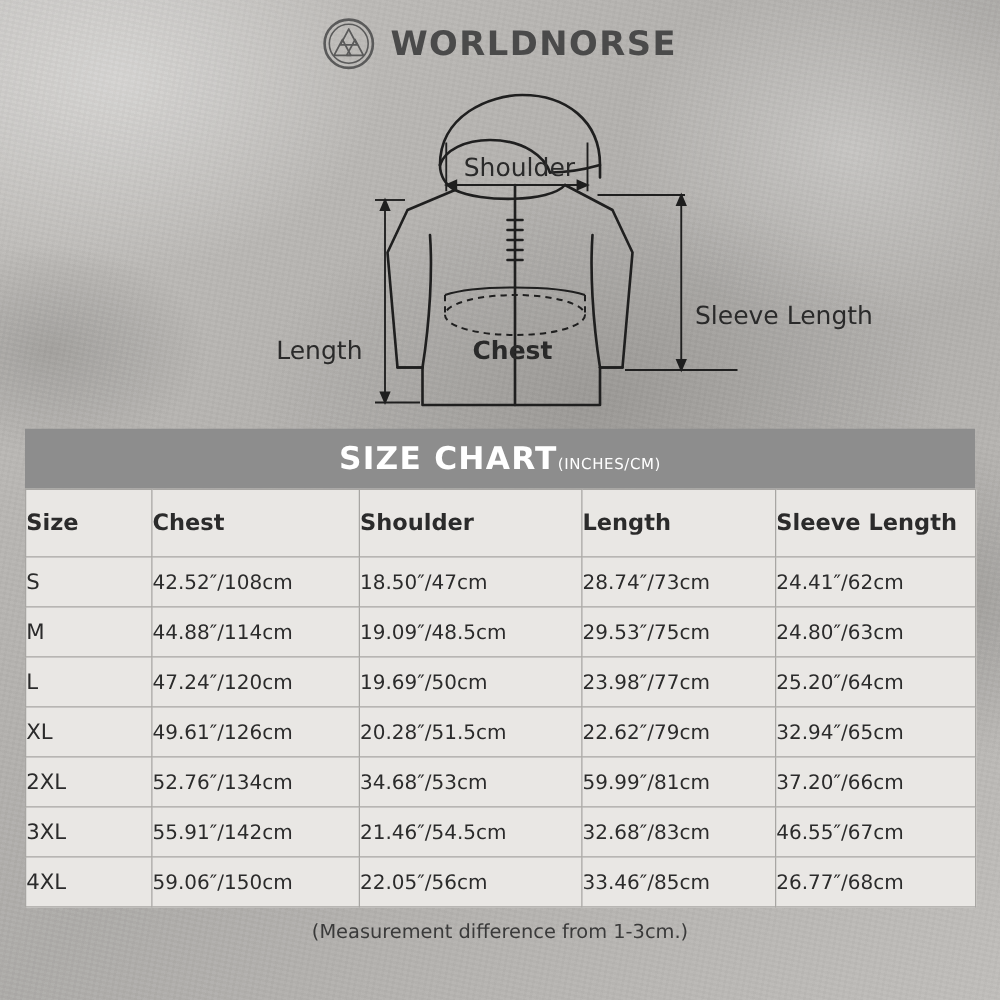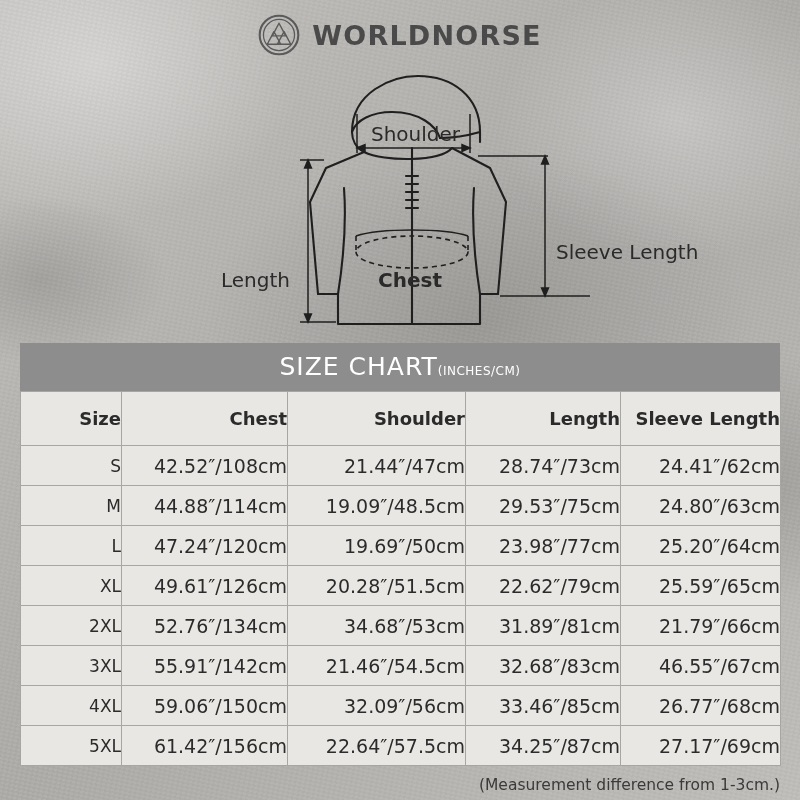--- a/index.html
+++ b/index.html
@@ -78,56 +78,56 @@
     width: 760px;
   }
   .chart-title {
     background: #8d8d8d;
     color: #ffffff;
     text-align: center;
     height: 48px;
     line-height: 48px;
     font-family: "DejaVu Sans", sans-serif;
   }
-  .chart-title .t-main { font-size: 25px; letter-spacing: 1px; }
+  .chart-title .t-main { font-size: 25px; letter-spacing: 1px; font-weight: bold; }
   .chart-title .t-sub { font-size: 12px; letter-spacing: 0.5px; }
 
   table {
     width: 760px;
     border-collapse: collapse;
     background: #e9e7e4;
     table-layout: fixed;
   }
   th, td {
     border: 1px solid #a8a6a3;
-    text-align: right;
+    text-align: left;
     color: #2b2b2b;
     font-family: "DejaVu Sans", sans-serif;
   }
   thead th {
     height: 54px;
     font-size: 18px;
     font-weight: bold;
     background: #e9e7e4;
   }
   tbody td {
     height: 40px;
-    font-size: 19px;
+    font-size: 16px;
     background: #e9e7e4;
   }
   tbody td.size-cell { font-size: 17px; }
   col.c1 { width: 101px; }
   col.c2 { width: 166px; }
   col.c3 { width: 178px; }
   col.c4 { width: 155px; }
   col.c5 { width: 160px; }
 
   .footnote {
     width: 760px;
-    text-align: right;
+    text-align: center;
     font-size: 15.5px;
     color: #3a3a3a;
     padding-top: 10px;
     font-family: "DejaVu Sans", sans-serif;
   }
 </style>
 </head>
 <body>
 
 <div class="bg-texture"></div>
@@ -233,21 +233,21 @@
           <th>Chest</th>
           <th>Shoulder</th>
           <th>Length</th>
           <th>Sleeve Length</th>
         </tr>
       </thead>
       <tbody>
         <tr>
           <td class="size-cell">S</td>
           <td>42.52″/108cm</td>
-          <td>21.44″/47cm</td>
+          <td>18.50″/47cm</td>
           <td>28.74″/73cm</td>
           <td>24.41″/62cm</td>
         </tr>
         <tr>
           <td class="size-cell">M</td>
           <td>44.88″/114cm</td>
           <td>19.09″/48.5cm</td>
           <td>29.53″/75cm</td>
           <td>24.80″/63cm</td>
         </tr>
@@ -256,49 +256,42 @@
           <td>47.24″/120cm</td>
           <td>19.69″/50cm</td>
           <td>23.98″/77cm</td>
           <td>25.20″/64cm</td>
         </tr>
         <tr>
           <td class="size-cell">XL</td>
           <td>49.61″/126cm</td>
           <td>20.28″/51.5cm</td>
           <td>22.62″/79cm</td>
-          <td>25.59″/65cm</td>
+          <td>32.94″/65cm</td>
         </tr>
         <tr>
           <td class="size-cell">2XL</td>
           <td>52.76″/134cm</td>
           <td>34.68″/53cm</td>
-          <td>31.89″/81cm</td>
-          <td>21.79″/66cm</td>
+          <td>59.99″/81cm</td>
+          <td>37.20″/66cm</td>
         </tr>
         <tr>
           <td class="size-cell">3XL</td>
           <td>55.91″/142cm</td>
           <td>21.46″/54.5cm</td>
           <td>32.68″/83cm</td>
           <td>46.55″/67cm</td>
         </tr>
         <tr>
           <td class="size-cell">4XL</td>
           <td>59.06″/150cm</td>
-          <td>32.09″/56cm</td>
+          <td>22.05″/56cm</td>
           <td>33.46″/85cm</td>
           <td>26.77″/68cm</td>
         </tr>
-        <tr>
-          <td class="size-cell">5XL</td>
-          <td>61.42″/156cm</td>
-          <td>22.64″/57.5cm</td>
-          <td>34.25″/87cm</td>
-          <td>27.17″/69cm</td>
-        </tr>
       </tbody>
     </table>
 
     <div class="footnote">(Measurement difference from 1-3cm.)</div>
   </div>
 
 </div>
 
 </body></html>

